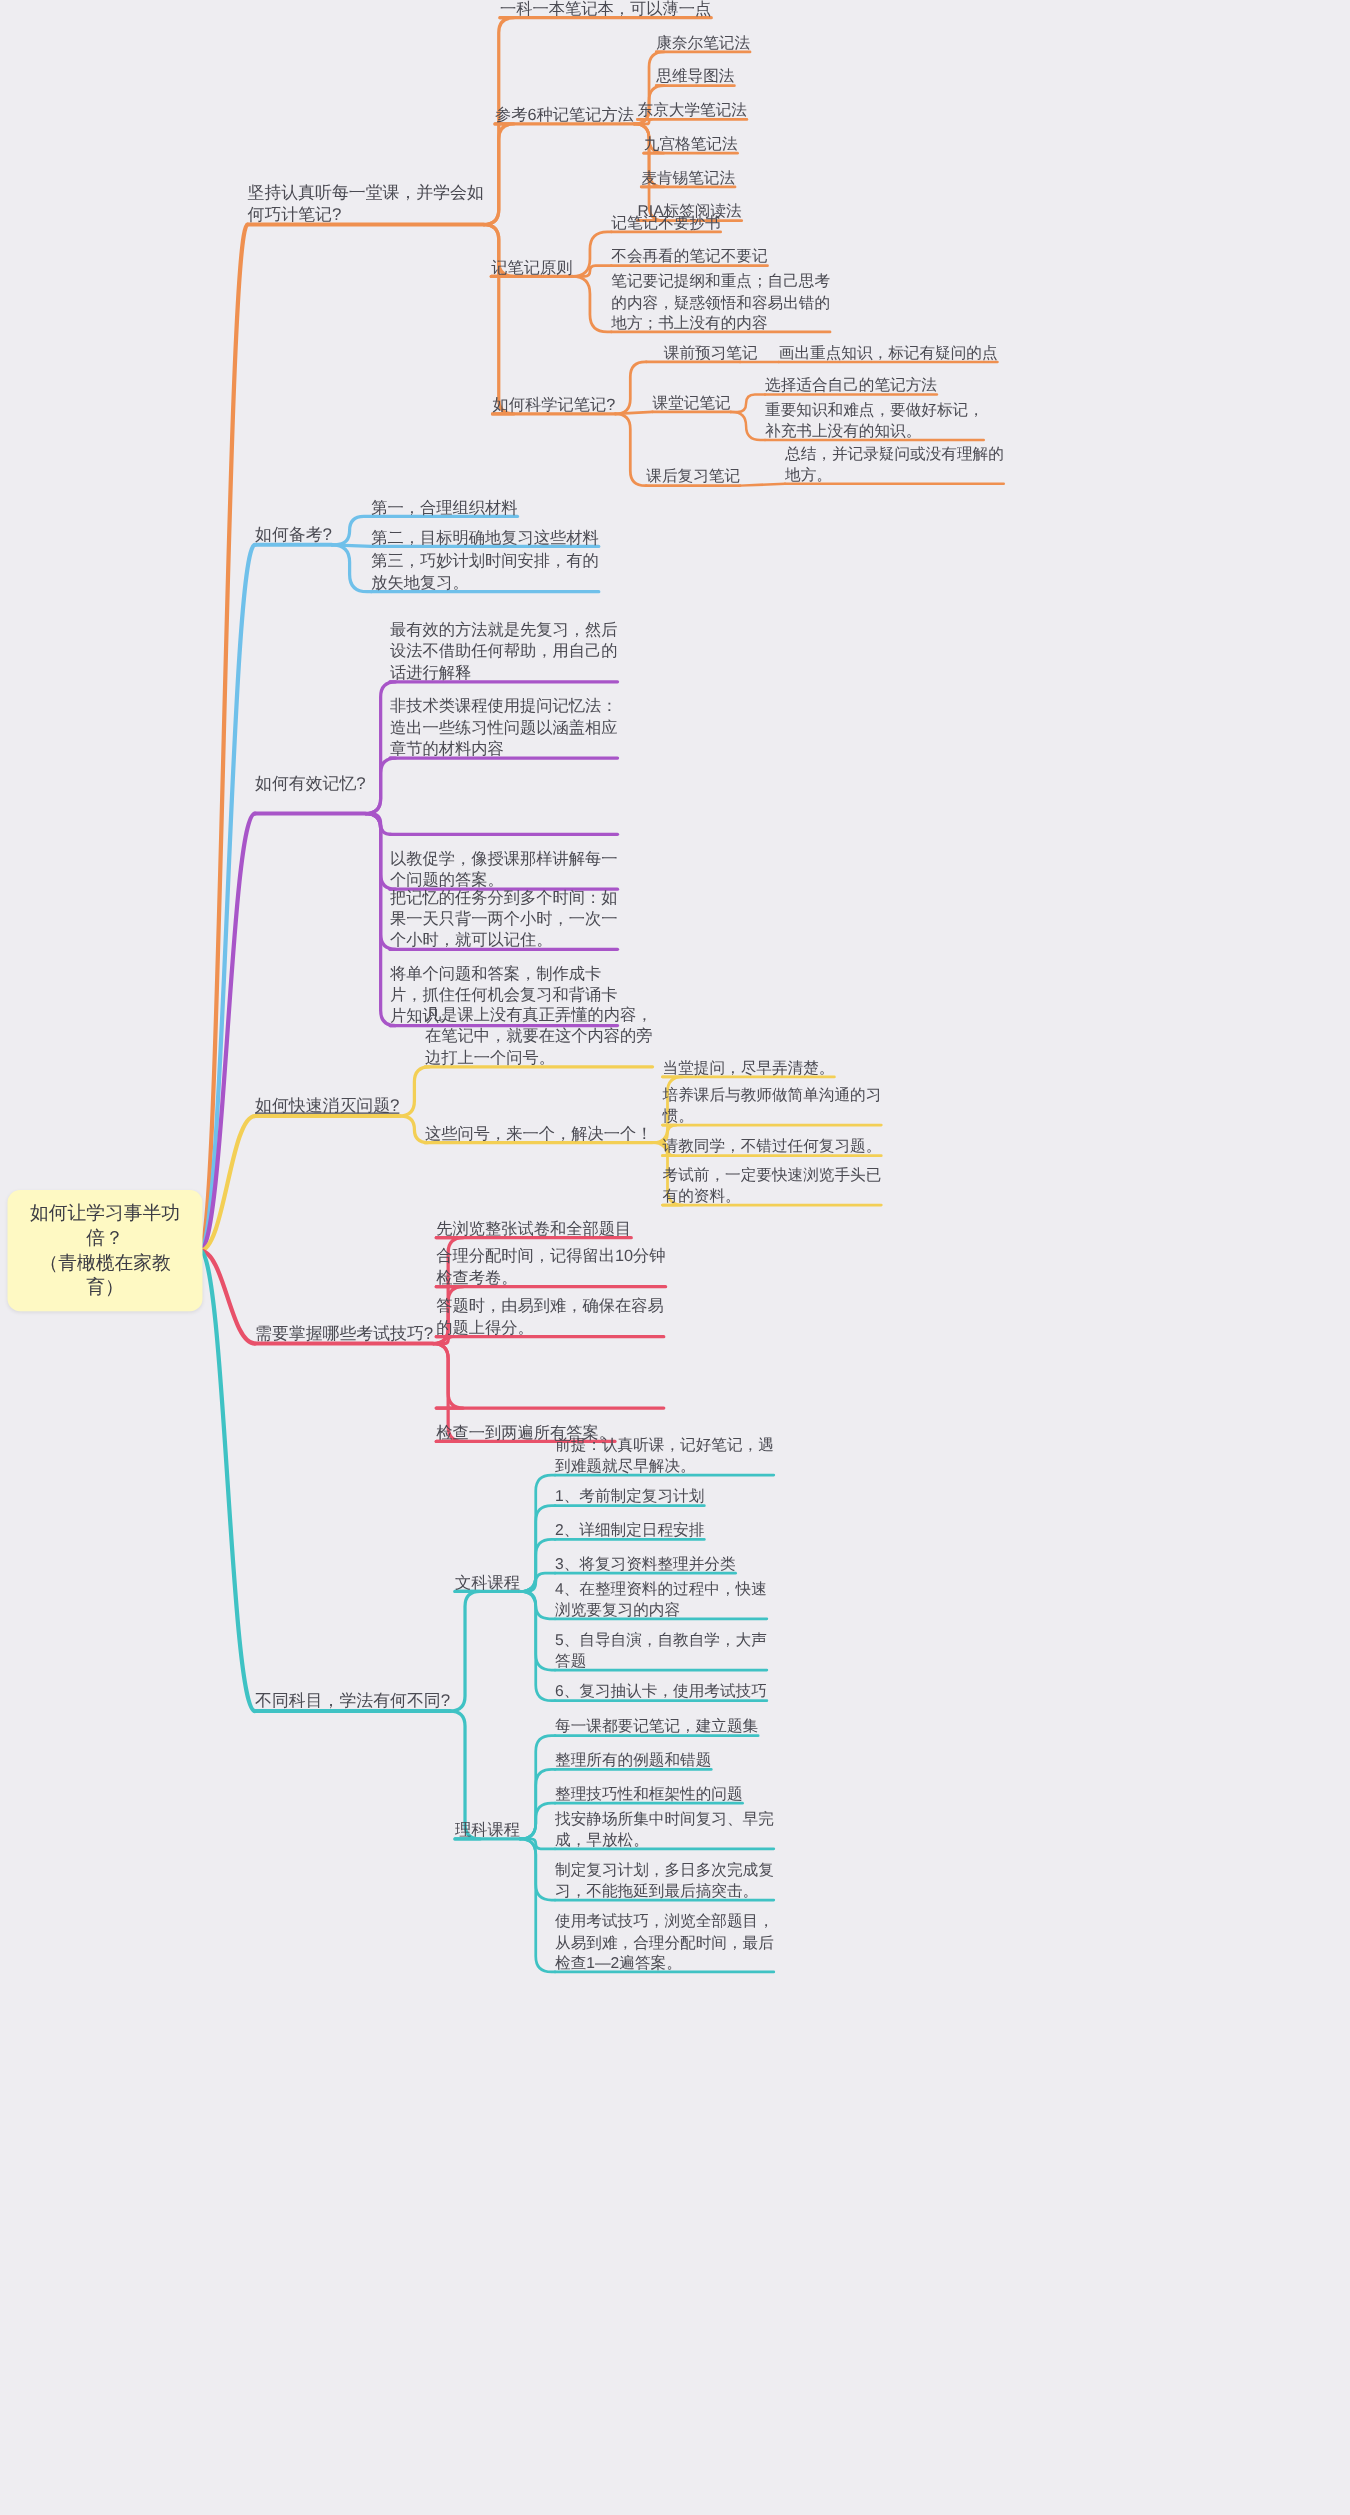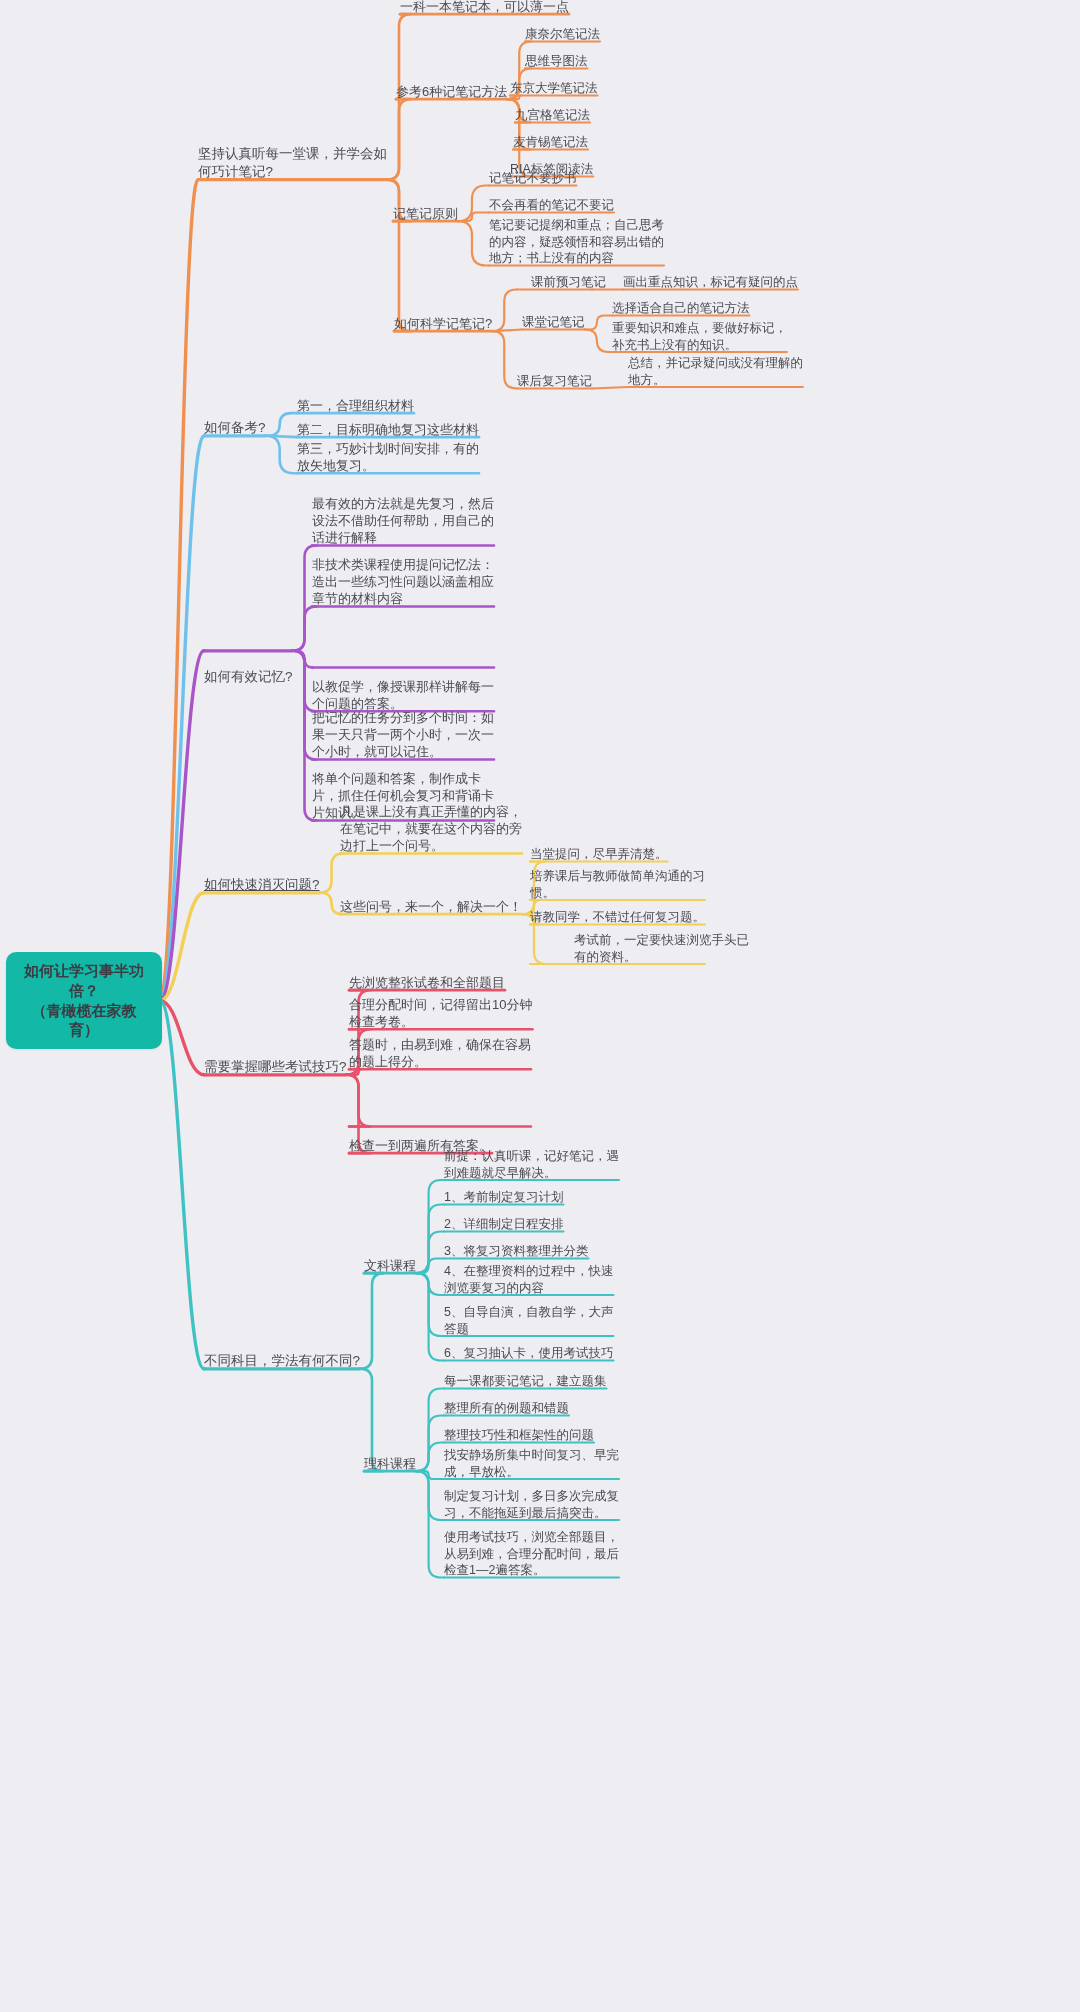--- a/index.html
+++ b/index.html
@@ -13,29 +13,29 @@
   #map{position:absolute;left:0;top:0;width:1080px;height:2012px;}
   svg.links{position:absolute;left:0;top:0;width:1080px;height:2012px;pointer-events:none;}
   .node{
     position:absolute;
     color:#4a4a52;
     line-height:1.32;
     white-space:pre-line;
     box-sizing:border-box;
   }
   .root{
-    background:#14b8a6;
+    background:#fef9c3;
     border-radius:10px;
     padding:9px 14px;
     text-align:center;
     font-size:15px;
     color:#3c3c44;
     box-shadow:0 1px 3px rgba(0,0,0,0.07);
     width:156px;
-    left:6px;top:952px;font-weight:bold;
+    left:6px;top:952px;
   }
   .lvl1{font-size:13.5px;}
   .lvl2{font-size:13px;}
   .lvl3{font-size:12.5px;}
   .leaf{font-size:12.5px;}
 </style>
 </head>
 <body>
 
 <div id="map">
@@ -189,21 +189,21 @@
     <div class="node leaf" style="left: 612px; top: 320px;">重要知识和难点，要做好标记，
 补充书上没有的知识。</div>
     <div class="node lvl3" style="left: 517px; top: 373px;">课后复习笔记</div>
     <div class="node leaf" style="left: 628px; top: 355px;">总结，并记录疑问或没有理解的
 地方。</div>
     <div class="node lvl1" style="left: 204px; top: 419px;">如何备考?</div>
     <div class="node lvl2" style="left: 297px; top: 397px;">第一，合理组织材料</div>
     <div class="node lvl2" style="left: 297px; top: 421px;">第二，目标明确地复习这些材料</div>
     <div class="node lvl2" style="left: 297px; top: 440px;">第三，巧妙计划时间安排，有的
 放矢地复习。</div>
-    <div class="node lvl1" style="left: 204px; top: 668px;">如何有效记忆?</div>
+    <div class="node lvl1" style="left: 204px; top: 618px;">如何有效记忆?</div>
     <div class="node lvl2" style="left: 312px; top: 495px;">最有效的方法就是先复习，然后
 设法不借助任何帮助，用自己的
 话进行解释</div>
     <div class="node lvl2" style="left: 312px; top: 556px;">非技术类课程使用提问记忆法：
 造出一些练习性问题以涵盖相应
 章节的材料内容</div>
     <div class="node lvl2" style="left: 312px; top: 678px;">以教促学，像授课那样讲解每一
 个问题的答案。</div>
     <div class="node lvl2" style="left: 312px; top: 709px;">把记忆的任务分到多个时间：如
 果一天只背一两个小时，一次一
@@ -213,21 +213,21 @@
 片知识。</div>
     <div class="node lvl1" style="left: 204px; top: 876px; text-decoration: underline;">如何快速消灭问题?</div>
     <div class="node lvl2" style="left: 340px; top: 803px;">凡是课上没有真正弄懂的内容，
 在笔记中，就要在这个内容的旁
 边打上一个问号。</div>
     <div class="node lvl2" style="left: 340px; top: 898px;">这些问号，来一个，解决一个！</div>
     <div class="node lvl3" style="left: 530px; top: 846px;">当堂提问，尽早弄清楚。</div>
     <div class="node lvl3" style="left: 530px; top: 868px;">培养课后与教师做简单沟通的习
 惯。</div>
     <div class="node lvl3" style="left: 530px; top: 909px;">请教同学，不错过任何复习题。</div>
-    <div class="node lvl3" style="left: 530px; top: 932px; margin-left: 44px;">考试前，一定要快速浏览手头已
+    <div class="node lvl3" style="left: 530px; top: 932px;">考试前，一定要快速浏览手头已
 有的资料。</div>
     <div class="node lvl1" style="left: 204px; top: 1058px;">需要掌握哪些考试技巧?</div>
     <div class="node lvl2" style="left: 349px; top: 974px;">先浏览整张试卷和全部题目</div>
     <div class="node lvl2" style="left: 349px; top: 996px;">合理分配时间，记得留出10分钟
 检查考卷。</div>
     <div class="node lvl2" style="left: 349px; top: 1036px;">答题时，由易到难，确保在容易
 的题上得分。</div>
     <div class="node lvl2" style="left: 349px; top: 1137px;">检查一到两遍所有答案。</div>
     <div class="node lvl1" style="left: 204px; top: 1352px;">不同科目，学法有何不同?</div>
     <div class="node lvl2" style="left: 364px; top: 1257px;">文科课程</div>

